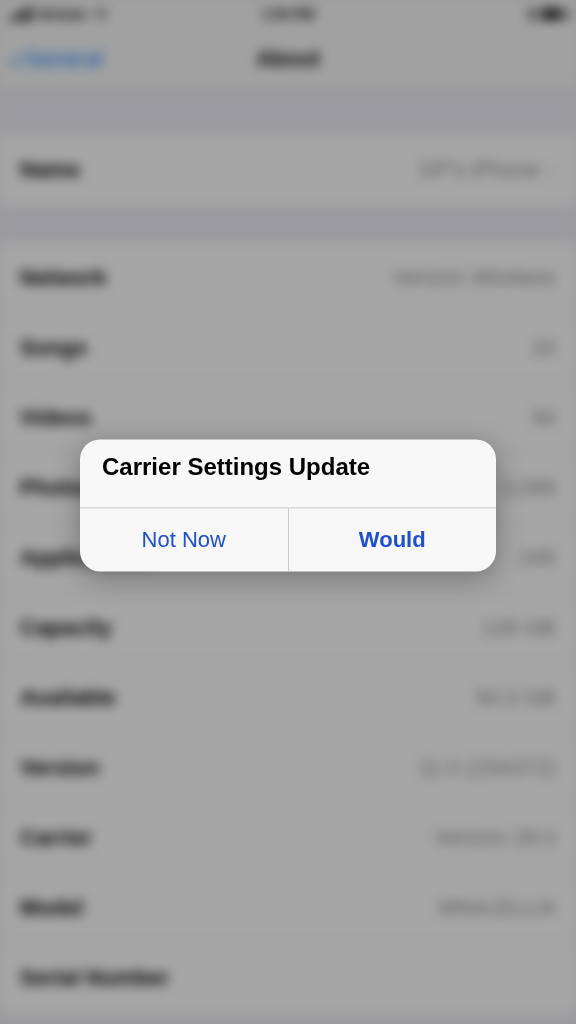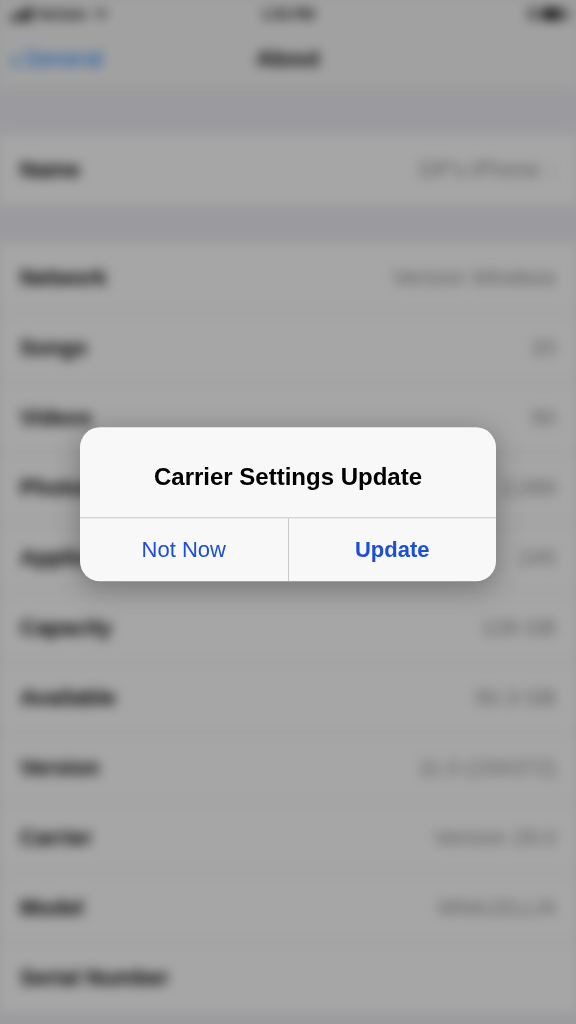--- a/index.html
+++ b/index.html
@@ -92,22 +92,22 @@
       position: absolute;
       left: 50%; top: 50%;
       transform: translate(-50%, -55%);
       width: 416px;
       background: #f8f8f8;
       border-radius: 20px;
       overflow: hidden;
       box-shadow: 0 6px 28px rgba(0,0,0,0.3);
     }
     .alert-body {
-      padding: 36px 22px 20px;
-      text-align: center;
+      padding: 14px 22px 20px;
+      text-align: left;
     }
     .alert-title {
       font-size: 24px;
       font-weight: 700;
       color: #000;
       margin-bottom: 6px;
     }
     .alert-message {
       font-size: 18px;
       color: #000;
@@ -246,15 +246,15 @@
 </div>
 
 <div class="dim"></div>
 
 <div class="alert">
   <div class="alert-body">
     <div class="alert-title">Carrier Settings Update</div>
   </div>
   <div class="alert-actions">
     <button class="alert-button">Not Now</button>
-    <button class="alert-button bold">Update</button>
+    <button class="alert-button bold">Would</button>
   </div>
 </div>
 
 </body></html>

